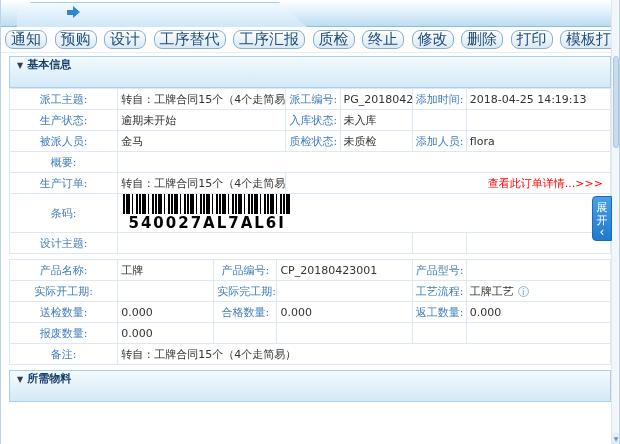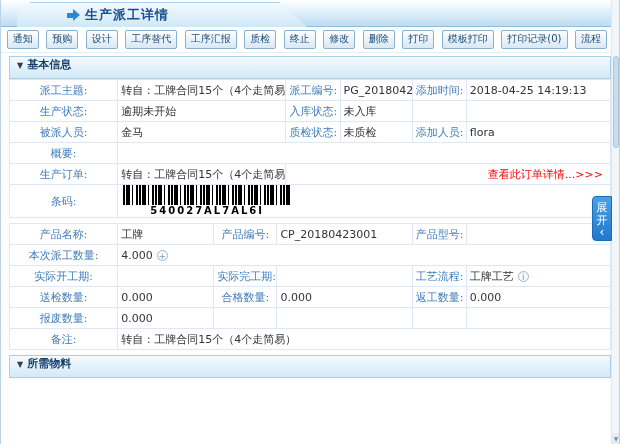--- a/index.html
+++ b/index.html
@@ -42,31 +42,31 @@
   
   .toolbar{
     height:26px; background:#ffffff;
     text-align:right; padding:3px 12px 0 0;
     border-bottom:1px solid #e3eef7;
     white-space:nowrap;
   }
   .tb-btn{
     display:inline-block;
     font-family:"DejaVu Sans","Liberation Sans",sans-serif;
-    font-size:10px; color:#1b4c7a;
+    font-size:15px; color:#1b4c7a;
     background:linear-gradient(180deg,#fefefe 0%,#e9f2f9 55%,#d9e8f4 100%);
-    border:1px solid #8ab0cf; border-radius:2px;
+    border:1px solid #8ab0cf; border-radius:8px;
     padding:2px 5px 3px 5px; margin-left:4px;
     cursor:pointer; line-height:12px;
   }
 
   
   .content{ padding:3px 8px 0 8px; }
   .section-header{
-    height:23px; line-height:16px;
+    height:32px; line-height:16px;
     background:linear-gradient(180deg,#f4fafe 0%,#d3e9f7 100%);
     border:1px solid #abcfe8;
     color:#163e6b; font-weight:bold; font-size:11px;
     padding-left:7px;
   }
   .section-header .tri{ font-size:8px; color:#2c3e50; margin-right:4px; }
   .gap{ height:5px; }
 
   
   table.info{ width:100%; border-collapse:collapse; table-layout:fixed;
@@ -82,21 +82,21 @@
 
   .order-link{ color:#ff0000; cursor:pointer; float:right; padding-right:4px; }
 
   .barcode-wrap{ display:inline-block; padding-left:2px; }
   .barcode-stripes{
     width:168px; height:20px;
     background:repeating-linear-gradient(90deg,
       #000 0 2px,#fff 2px 3px,#000 3px 7px,#fff 7px 9px,
       #000 9px 10px,#fff 10px 13px,#000 13px 15px,#fff 15px 16px);
   }
-  .barcode-text{ font-weight:bold; font-size:10px; color:#000; letter-spacing:2px;
+  .barcode-text{ font-weight:bold; font-size:15px; color:#000; letter-spacing:2px;
     text-align:center; width:168px; }
 
   .circle-ico{
     display:inline-block; width:11px; height:11px; line-height:10px;
     border:1px solid #9db8cc; border-radius:50%;
     color:#7d9cb8; font-size:9px; text-align:center;
     margin-left:4px; vertical-align:middle; cursor:pointer; background:#f6fafd;
   }
 
   
@@ -127,21 +127,20 @@
 </head>
 <body>
 
 <div class="titlebar">
   <div class="titlebar-tab"></div>
   <div class="titlebar-inner">
     <span class="arrow-icon">
         <span class="bar"></span>
         <span class="tip"></span>
       </span>
-    <span class="page-title">生产派工详情</span>
   </div>
 </div>
 
 <div class="toolbar">
   <button class="tb-btn">通知</button>
   <button class="tb-btn">预购</button>
   <button class="tb-btn">设计</button>
   <button class="tb-btn">工序替代</button>
   <button class="tb-btn">工序汇报</button>
   <button class="tb-btn">质检</button>
@@ -207,20 +206,26 @@
     </tr>
     <tr>
       <td class="lbl barcode-cell">条码:</td>
       <td class="val barcode-cell" colspan="5">
         <span class="barcode-wrap">
           <span class="barcode-stripes" style="display:block"></span>
           <span class="barcode-text" style="display:block">540027AL7AL6I</span>
         </span>
       </td>
     </tr>
+    <tr>
+      <td class="lbl">设计主题:</td>
+      <td class="val" colspan="3"></td>
+      <td class="lbl"></td>
+      <td class="val"></td>
+    </tr>
   </tbody>
     </table>
 
   <div class="gap"></div>
 
 
   <table class="info">
     <colgroup>
       <col style="width:18%">
         <col style="width:16%">
@@ -232,26 +237,20 @@
     <tbody>
         <tr>
       <td class="lbl">产品名称:</td>
       <td class="val">工牌</td>
       <td class="lbl">产品编号:</td>
       <td class="val">CP_20180423001</td>
       <td class="lbl">产品型号:</td>
       <td class="val"></td>
     </tr>
     <tr>
-      <td class="lbl">本次派工数量:</td>
-      <td class="val" colspan="5">
-        <span>4.000</span><span class="circle-ico">+</span>
-      </td>
-    </tr>
-    <tr>
       <td class="lbl">实际开工期:</td>
       <td class="val"></td>
       <td class="lbl">实际完工期:</td>
       <td class="val"></td>
       <td class="lbl">工艺流程:</td>
       <td class="val">
         <span>工牌工艺</span><span class="circle-ico">i</span>
       </td>
     </tr>
     <tr>

